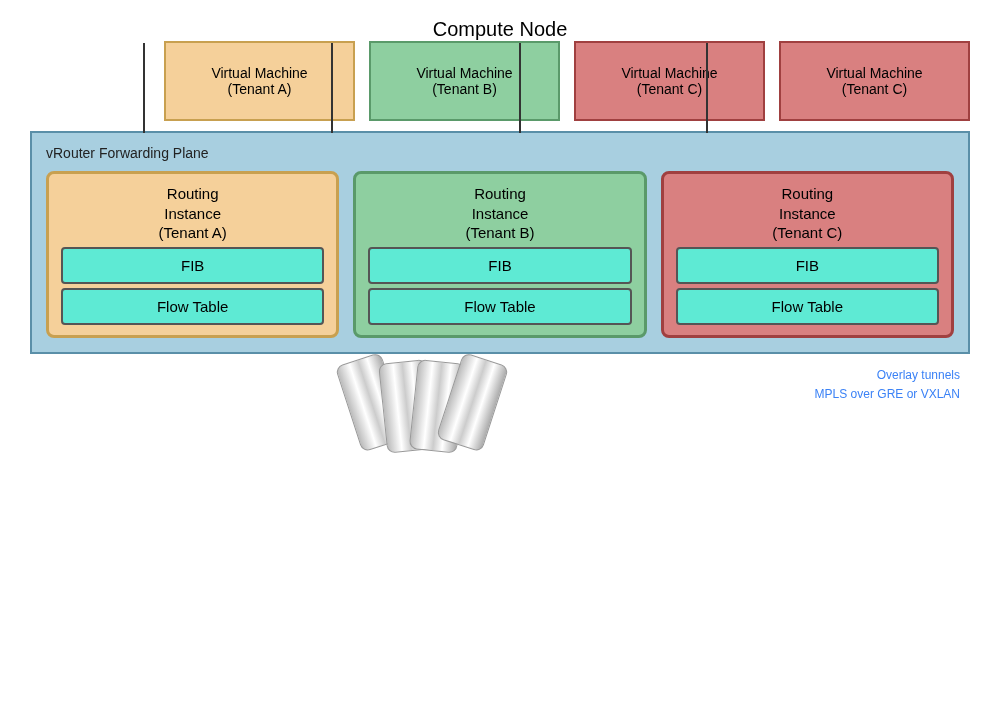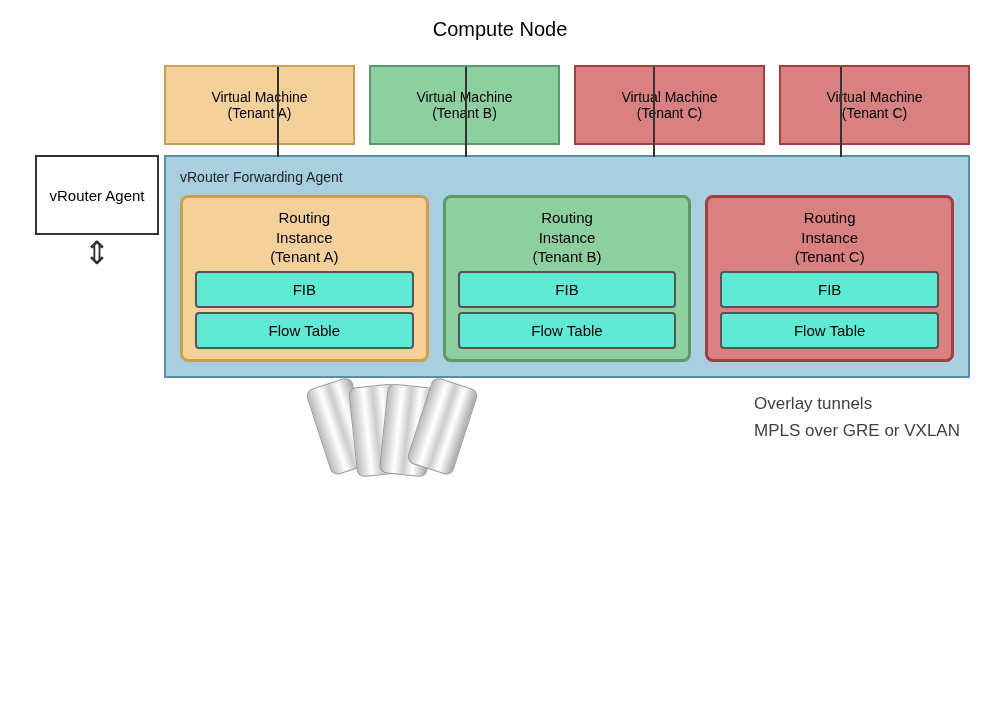--- a/index.html
+++ b/index.html
@@ -20,21 +20,21 @@
       flex-direction: column;
       align-items: center;
       padding: 18px 30px 10px 30px;
     }
 
     
     .compute-node-title {
       font-size: 20px;
       font-weight: normal;
       text-align: left;
-      margin-bottom: 24px;
+      margin-bottom: 0;
     }
 
     
     .top-row {
       display: flex;
       flex-direction: row;
       align-items: center;
       gap: 14px;
       width: 100%;
       margin-bottom: 0px;
@@ -177,22 +177,23 @@
       border-radius: 8px;
       border: 1.5px solid #999;
       transform-origin: top center;
     }
     .pipe:nth-child(1) { transform: rotate(-18deg) translateX(8px); }
     .pipe:nth-child(2) { transform: rotate(-6deg) translateX(4px); }
     .pipe:nth-child(3) { transform: rotate(6deg) translateX(-4px); }
     .pipe:nth-child(4) { transform: rotate(18deg) translateX(-8px); }
 
     .overlay-label {
-      font-size: 17px;
-      color: #404040;
+      text-align: right;
+      font-size: 12px;
+      color: #3b82f6;
       padding-top: 8px;
       padding-right: 10px;
       line-height: 1.6;
     }
 
     
     .main-wrapper {
       display: flex;
       flex-direction: column;
       width: 940px;
@@ -229,31 +230,23 @@
       <div class="vm-box tenant-c">
         <span>Virtual Machine<br>(Tenant C)</span>
       </div>
       <div class="vm-box tenant-c">
         <span>Virtual Machine<br>(Tenant C)</span>
       </div>
     </div>
 
     <div style="display:flex; flex-direction:row; width:100%; position:relative;">
 
-      <div style="display:flex; flex-direction:column; align-items:center; min-width:134px; padding-top:10px;">
-        <div class="vrouter-agent-box">
-          <span>vRouter Agent</span>
-        </div>
-        <div class="double-arrow">
-          <span style="font-size:32px; line-height:1;">⇕</span>
-        </div>
-      </div>
 
       <div class="forwarding-plane" style="flex:1; margin-top:10px; position:relative;">
-        <div class="forwarding-plane-label">vRouter Forwarding Agent</div>
+        <div class="forwarding-plane-label">vRouter Forwarding Plane</div>
 
         <div class="routing-instances-row">
 
           <div class="routing-instance tenant-a">
             <div class="routing-instance-title">
               Routing<br>Instance<br>(Tenant A)
             </div>
             <div class="fib-box">FIB</div>
             <div class="flow-table-box">Flow Table</div>
           </div>

